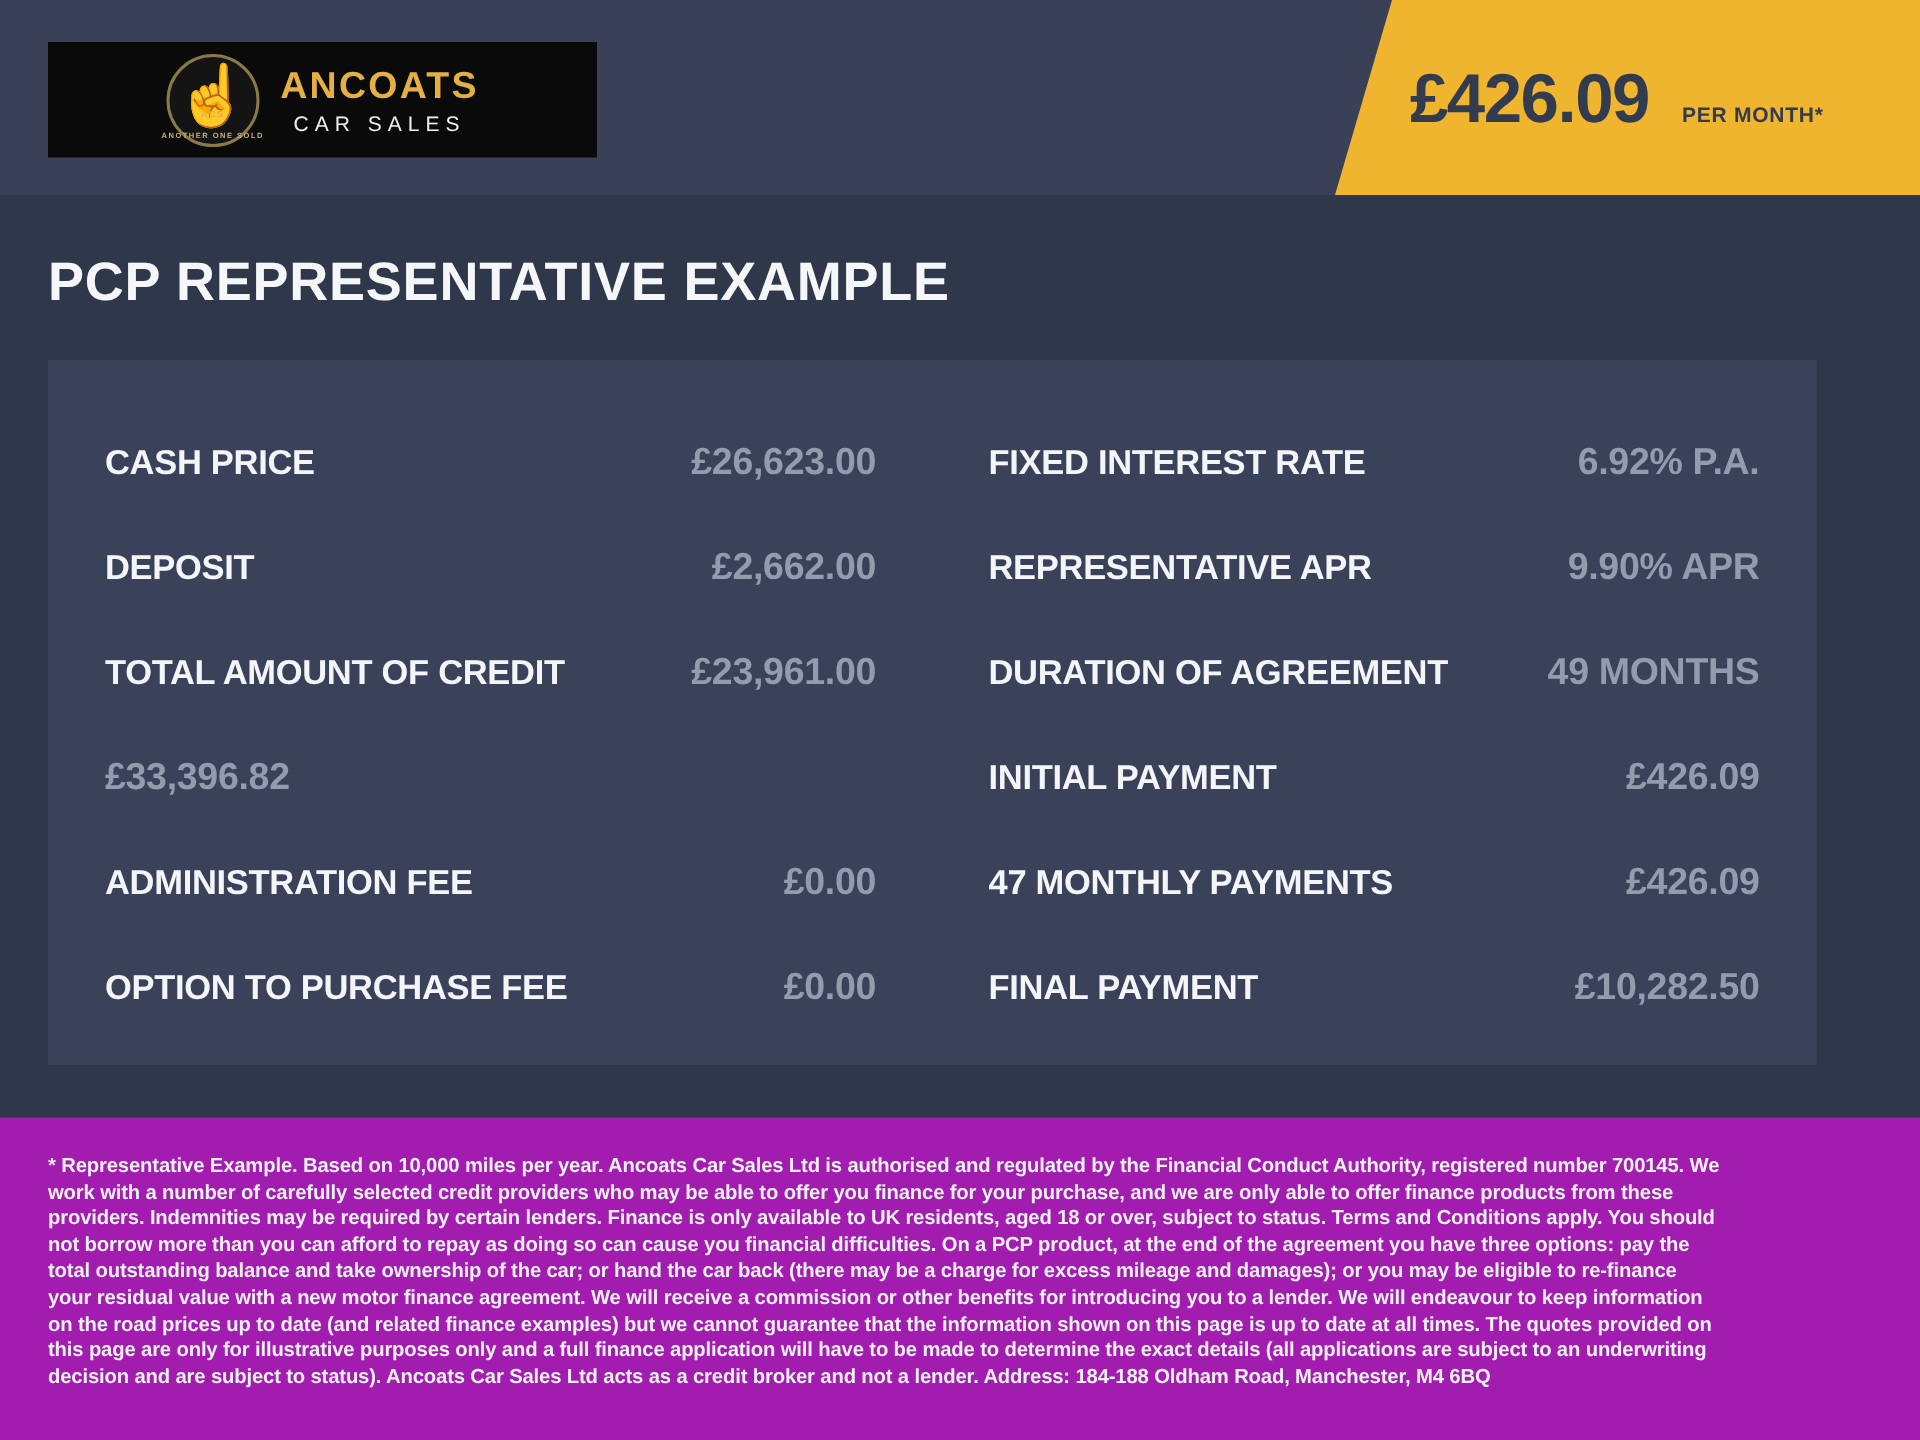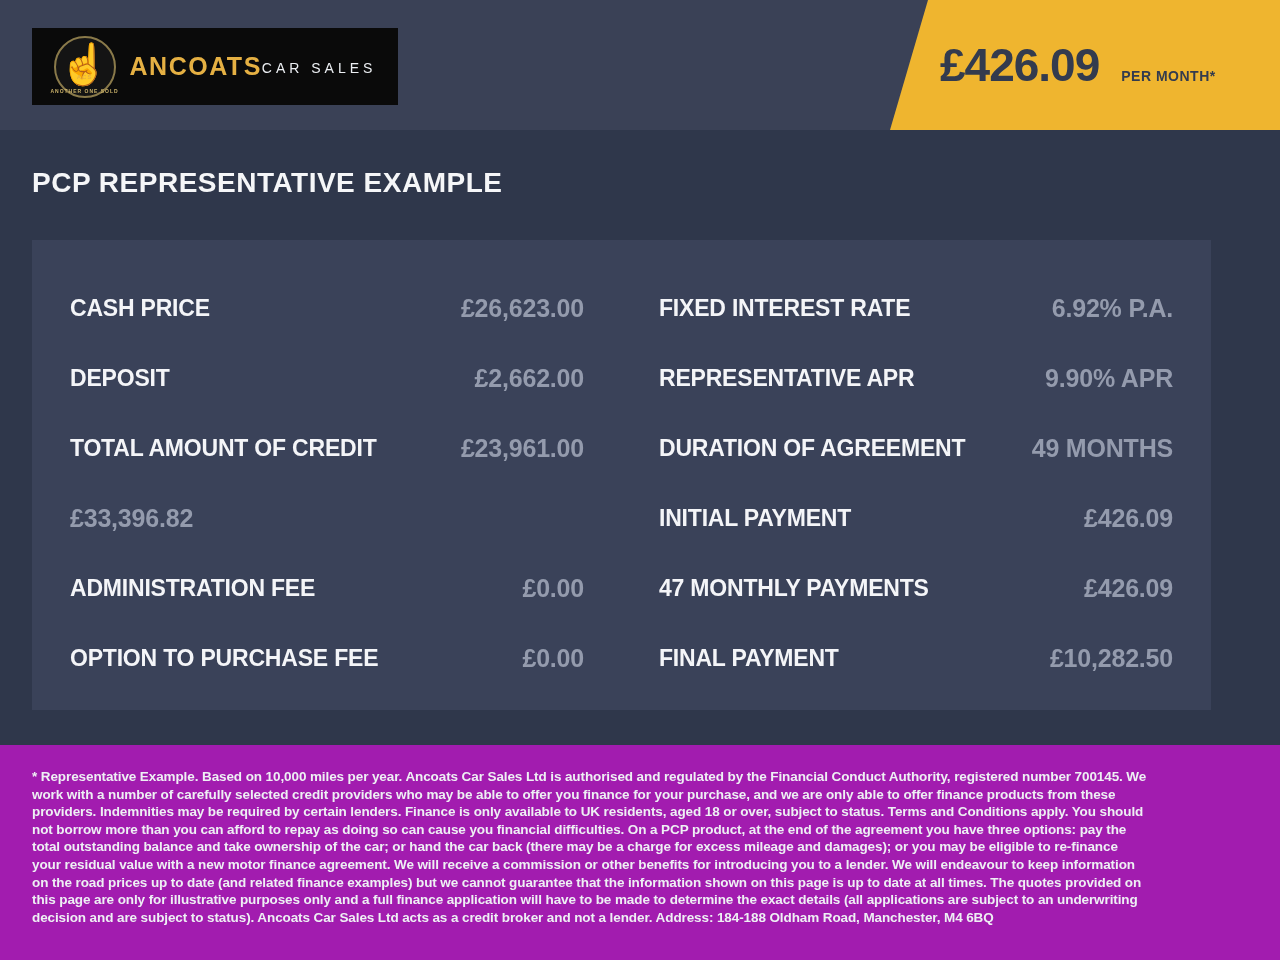--- a/index.html
+++ b/index.html
@@ -44,21 +44,21 @@
     position: absolute; bottom: 16px; left: 50%;
     transform: translateX(-50%);
     color: #e5b043; font-size: 6px; font-weight: bold; letter-spacing: 1px;
   }
   .logo-ring-text {
     position: absolute; bottom: 2px; left: 50%;
     transform: translateX(-50%);
     color: #cbb26a; font-size: 5px; font-weight: bold;
     letter-spacing: 1px; white-space: nowrap;
   }
-  .logo-text { display: flex; flex-direction: row; align-items: center; }
+  .logo-text { display: flex; flex-direction: column; align-items: center; }
   .logo-brand {
     color: #e5b043; font-size: 25px; font-weight: bold; letter-spacing: 1.5px;
   }
   .logo-sub {
     color: #eceff3; font-size: 14px; letter-spacing: 4px; margin-top: 2px;
   }
   
   .price-badge {
     position: absolute; top: 0; right: 0;
     width: 390px; height: 130px;
@@ -72,21 +72,21 @@
     letter-spacing: -1px;
     line-height: 130px;
   }
   .price-suffix {
     color: #333b4e; font-size: 14px; font-weight: bold;
     margin-left: 22px; letter-spacing: 0.5px;
   }
   
   .page-title {
     position: absolute; top: 167px; left: 32px;
-    color: #f5f6f8; font-size: 28px; font-weight: bold;
+    color: #f5f6f8; font-size: 36px; font-weight: bold;
     letter-spacing: 0.5px;
   }
   
   .panel {
     position: absolute; top: 240px;
     width: 590px; height: 470px;
     background: #3a4259;
     padding: 33px 38px 0 38px;
   }
   .panel-left  { left: 32px; }

